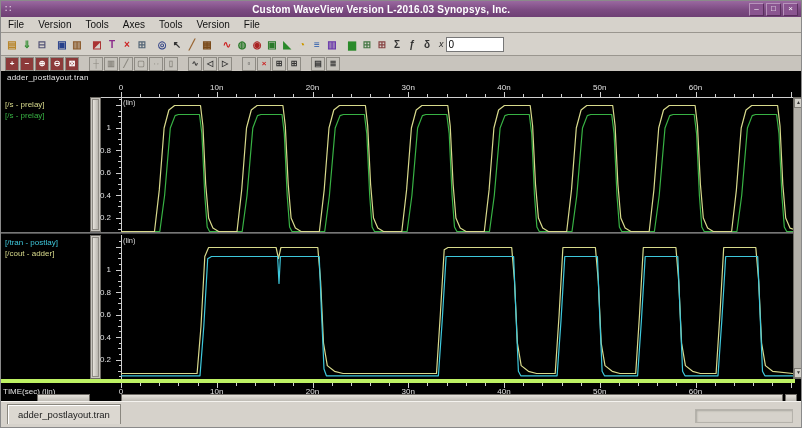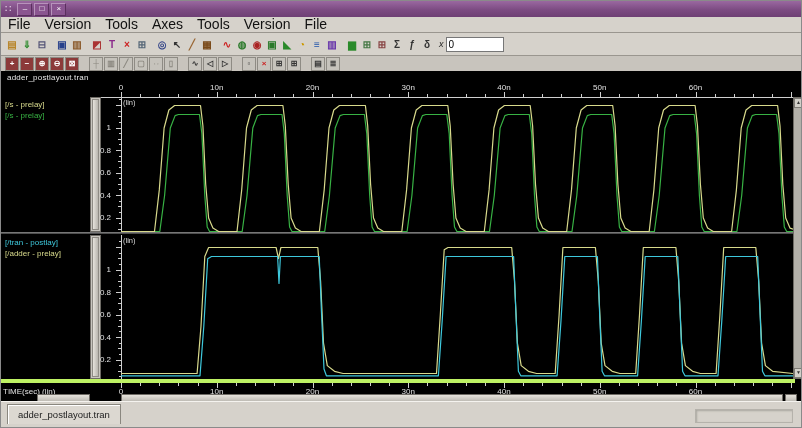--- a/index.html
+++ b/index.html
@@ -14,21 +14,21 @@
     background:linear-gradient(#9a68a0,#7c4b82 55%,#6e3f74);
     display:flex;align-items:center;color:#fff;}
   .sysicon{margin:0 4px;font-size:10px;line-height:16px;color:#e8d8ea;}
   .title-text{flex:1;text-align:center;font-size:10px;font-weight:bold;letter-spacing:.2px;
     white-space:nowrap;overflow:hidden;}
   .wbtns{display:flex;margin-right:3px;}
   .wbtn{width:13px;height:11px;margin-left:2px;font-size:8px;line-height:10px;text-align:center;
     background:#8a5590;border:1px solid #b793bb;border-right-color:#5a2f5e;border-bottom-color:#5a2f5e;color:#fff;cursor:default;}
   
   .menubar{position:absolute;top:16px;left:0;right:0;height:15px;background:#d6d2cb;
-    border-bottom:1px solid #9a968f;display:flex;align-items:flex-start;font-size:14px;color:#111;}
+    border-bottom:1px solid #9a968f;display:flex;align-items:flex-start;font-size:10px;color:#111;}
   .menu-item{padding:0 7px;line-height:15px;}
   
   .toolbar1{position:absolute;top:32px;left:0;right:0;height:22px;background:#d6d2cb;
     border-bottom:1px solid #9a968f;display:flex;align-items:center;padding-left:4px;}
   .tico{width:14px;height:17px;display:inline-flex;align-items:center;justify-content:center;
     font-size:10px;font-weight:bold;margin-right:1px;}
   .tsep{width:5px;height:16px;}
   .xlabel{font-size:9px;font-style:italic;margin:0 2px 0 4px;color:#222;}
   .xinput{width:52px;height:13px;font-size:10px;border:1px solid #777;background:#fff;
     padding:0 2px;font-family:"Liberation Sans",sans-serif;}
@@ -73,20 +73,21 @@
   .grip{position:absolute;right:8px;top:7px;width:96px;height:12px;
     border:1px solid #b5b2ab;box-shadow:inset 1px 1px 2px #aaa7a0;}
 </style>
 </head>
 <body>
 
 <div class="window">
 
   <div class="titlebar">
     <span class="sysicon">∷</span>
+    <span class="title-text">Custom WaveView Version L-2016.03 Synopsys, Inc.</span>
     <span class="wbtns">
         <span class="wbtn">–</span>
         <span class="wbtn">□</span>
         <span class="wbtn">×</span>
       </span>
   </div>
 
   <div class="menubar" id="menubar">
       <span class="menu-item">File</span>
       <span class="menu-item">Version</span>
@@ -360,21 +361,21 @@
       <div class="ylabels" style="top: 0px;">
         <span class="ylab" style="top: 194px;">1</span>
         <span class="ylab" style="top: 216.5px;">0.8</span>
         <span class="ylab" style="top: 239px;">0.6</span>
         <span class="ylab" style="top: 261.5px;">0.4</span>
         <span class="ylab" style="top: 284px;">0.2</span>
       </div>
       <span class="lin-label" style="top: 165px;">(lin)</span>
       <div class="legend" style="top: 166px;">
         <div style="color: rgb(62, 200, 220);">[/tran - postlay]</div>
-        <div style="color: rgb(216, 218, 140);">[/adder - prelay]</div>
+        <div style="color: rgb(216, 218, 140);">[/cout - adder]</div>
       </div>
     </div>
 
   <div class="bottombar">
     <span class="tab">adder_postlayout.tran</span>
     <span class="grip"></span>
   </div>
 
 </div>
 

